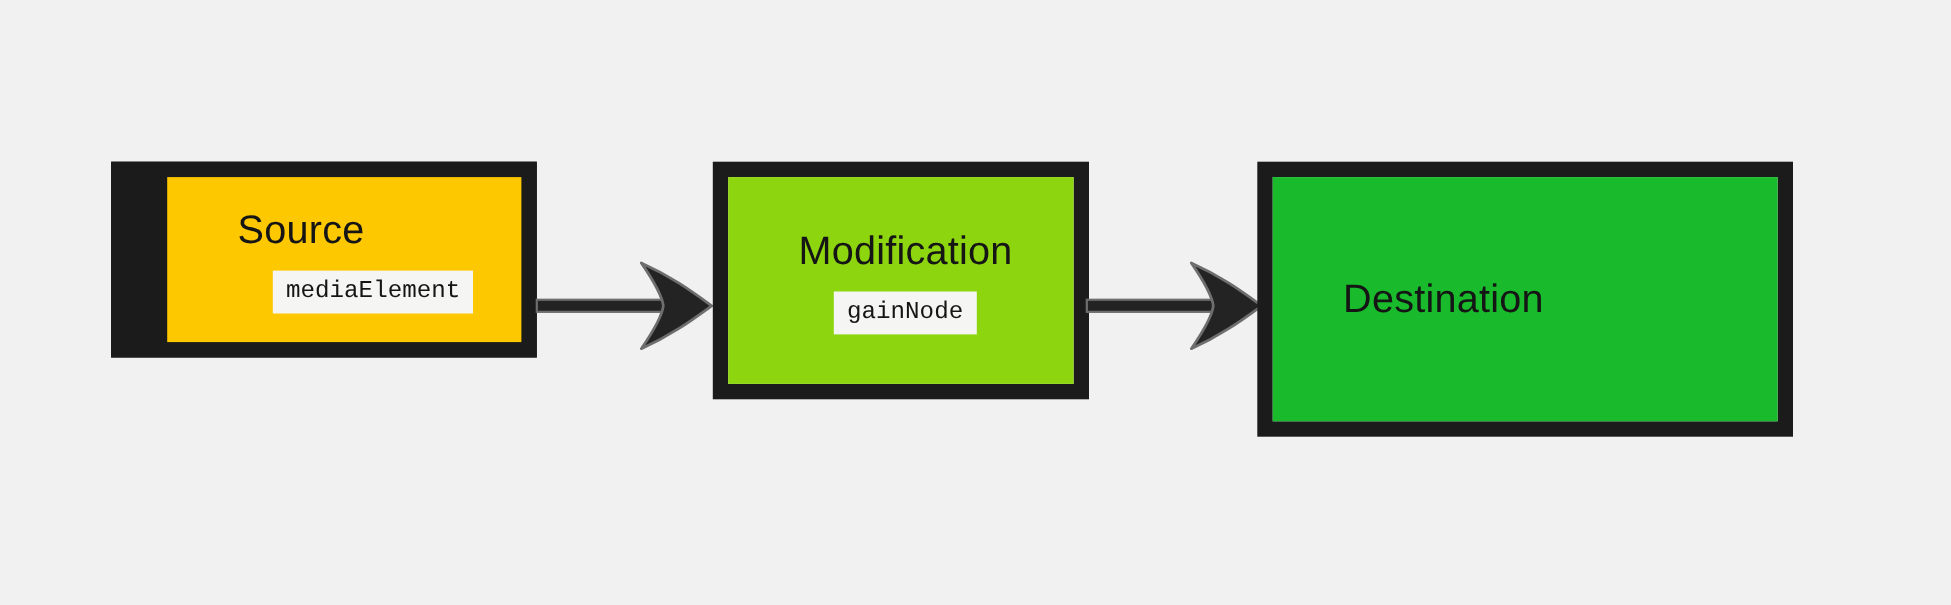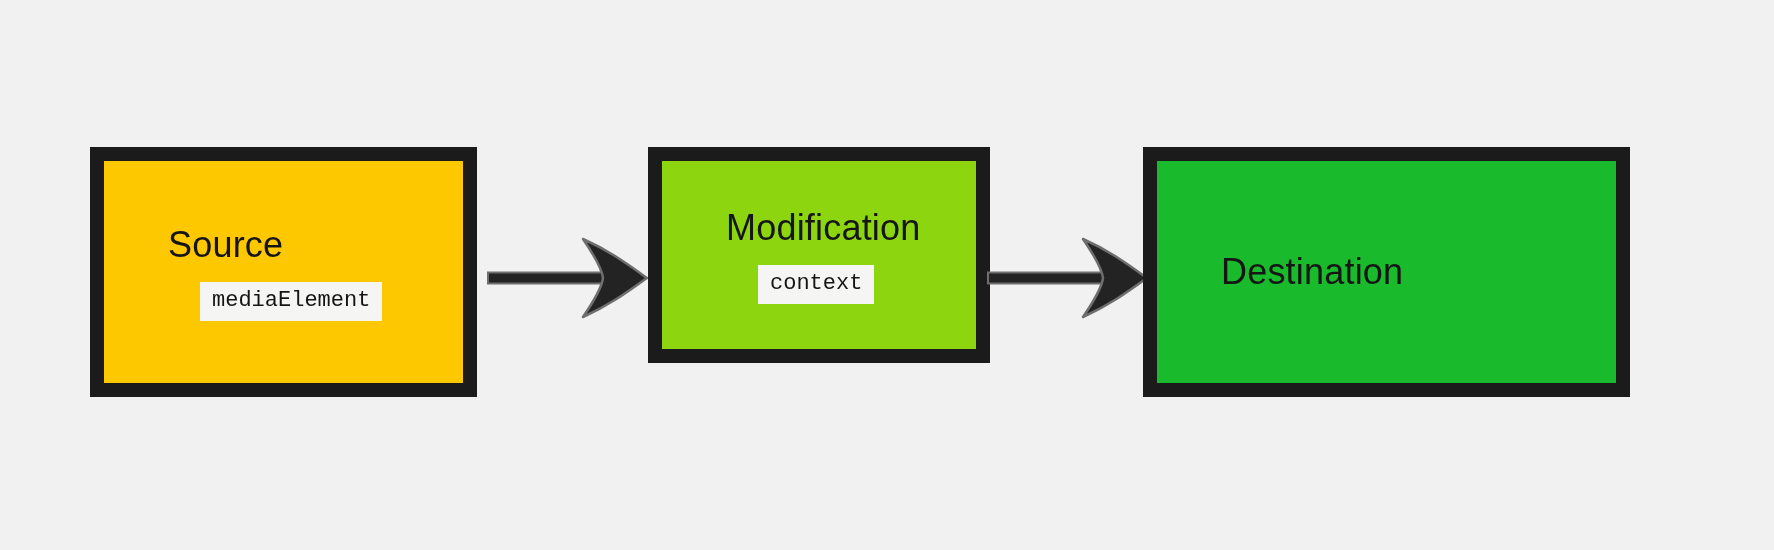--- a/index.html
+++ b/index.html
@@ -27,21 +27,21 @@
   .node-inner{
     width:100%;height:100%;
     box-sizing:border-box;
     display:flex;
     flex-direction:column;
     justify-content:center;
     align-items:flex-start;
     gap:16px;
     padding-left:64px;
   }
-  .node-0{left:90px;top:147px;width:387px;height:250px;}
+  .node-0{left:101px;top:147px;width:387px;height:178px;padding-left:37px;}
   .node-1{left:648px;top:147px;width:342px;height:216px;}
   .node-2{left:1143px;top:147px;width:487px;height:250px;}
   .node-title{
     font-size:36px;
     line-height:1.2;
     color:var(--text);
     letter-spacing:0.2px;
   }
   .node-code{
     display:inline-block;
@@ -92,21 +92,21 @@
         C 143 29 124 15 97 3
         C 110 22 116 33 117 42
         C 116 51 110 62 97 81
         C 124 69 143 55 161 42 Z"></path>
     </svg>
   </div>
 
   <div class="node node-1">
     <div class="node-inner" style="background-color: rgb(141, 214, 15);">
       <div class="node-title">Modification</div>
-      <div class="node-code">context</div>
+      <div class="node-code">gainNode</div>
     </div>
   </div>
 
   <div class="connector connector-1">
     <svg viewBox="0 0 164 84" xmlns="http://www.w3.org/2000/svg" aria-hidden="true">
       <rect class="shaft" x="2" y="36.5" width="118" height="11"></rect>
       <path class="head" d="M 161 42
         C 143 29 124 15 97 3
         C 110 22 116 33 117 42
         C 116 51 110 62 97 81

